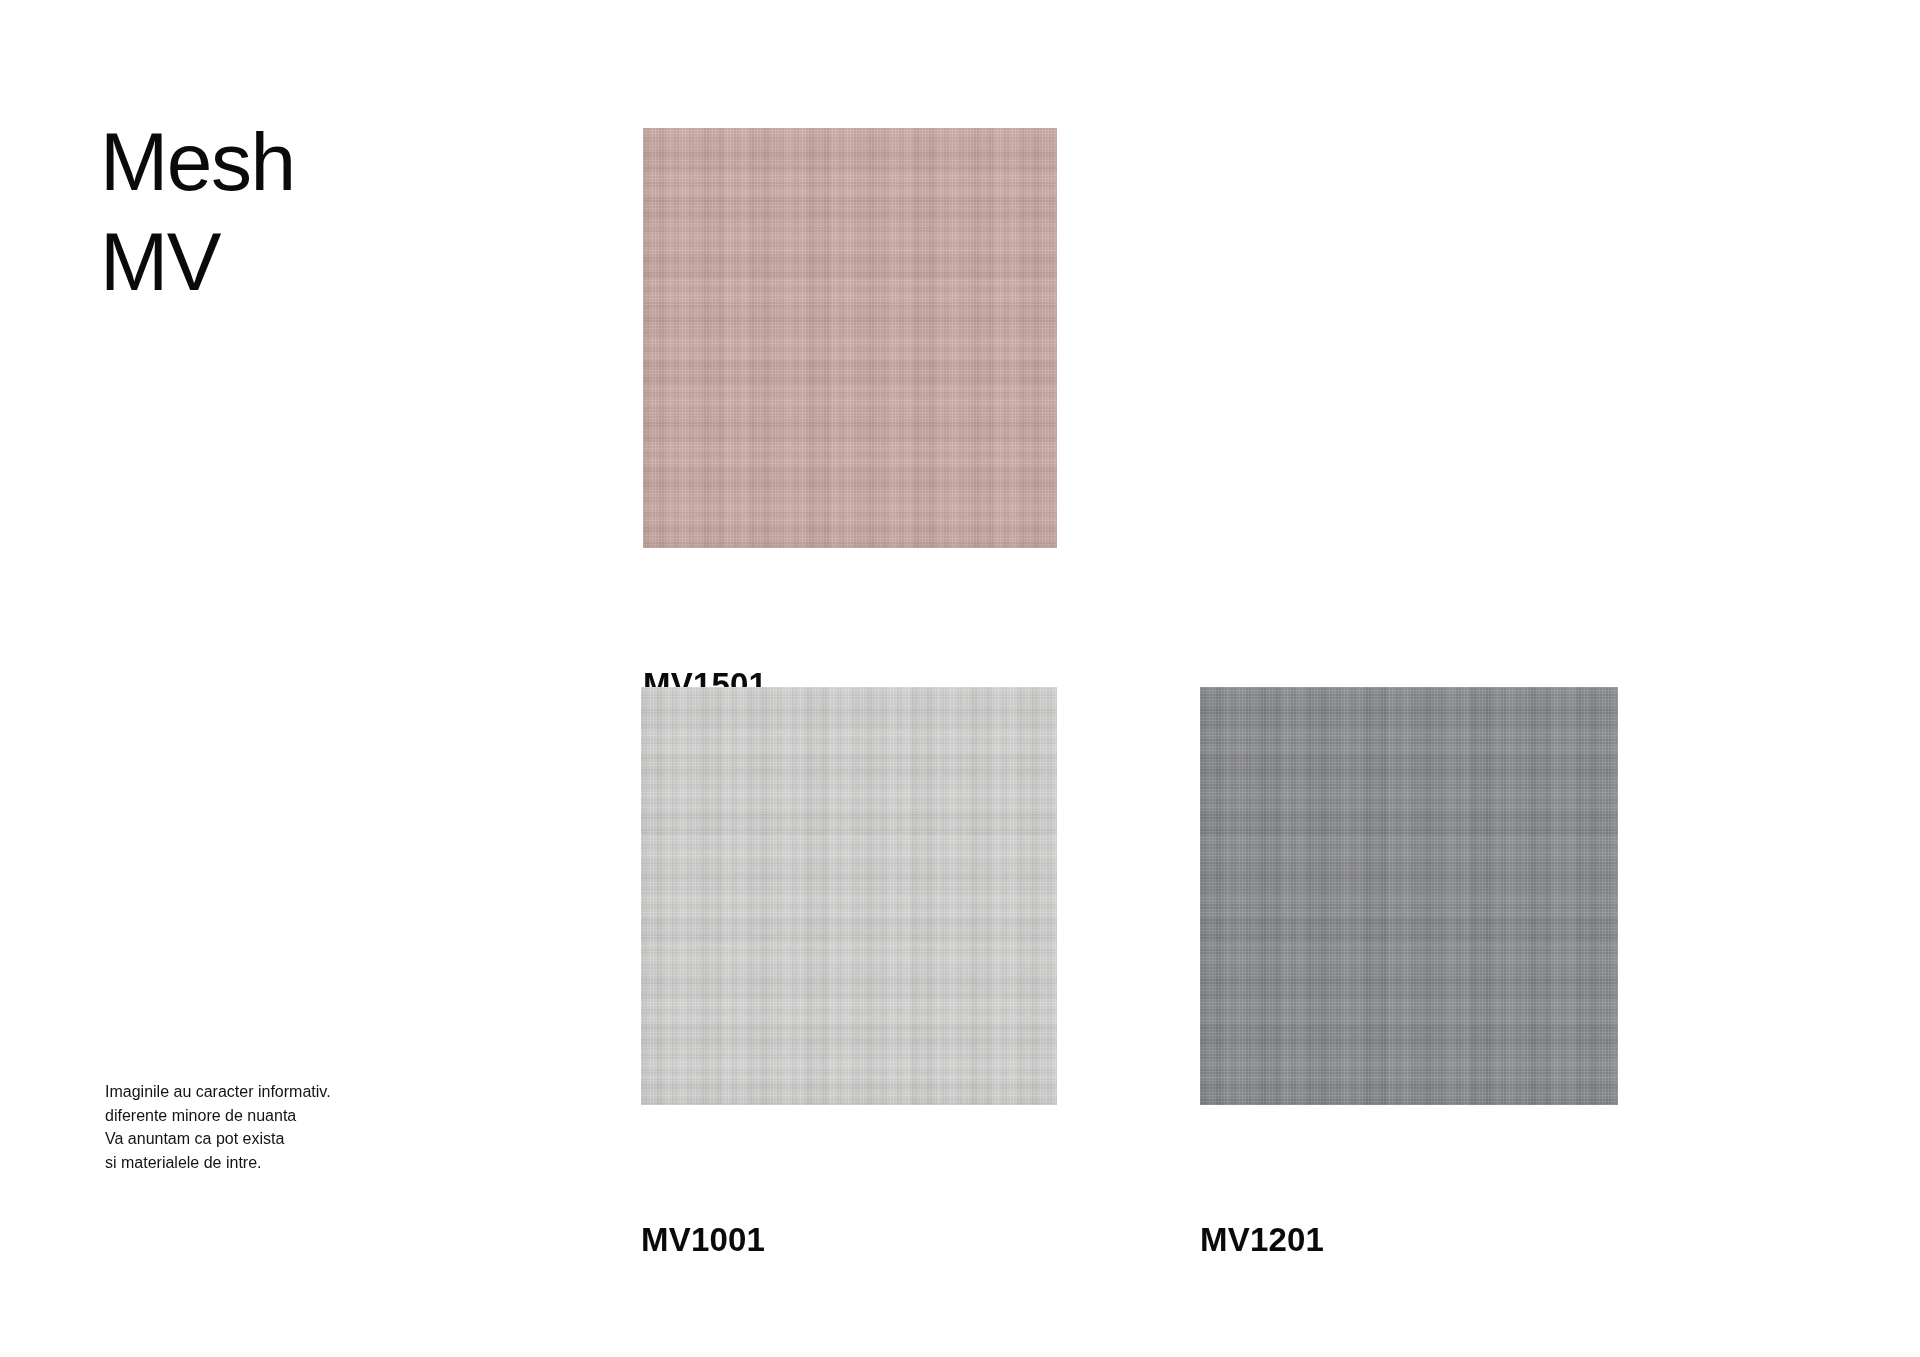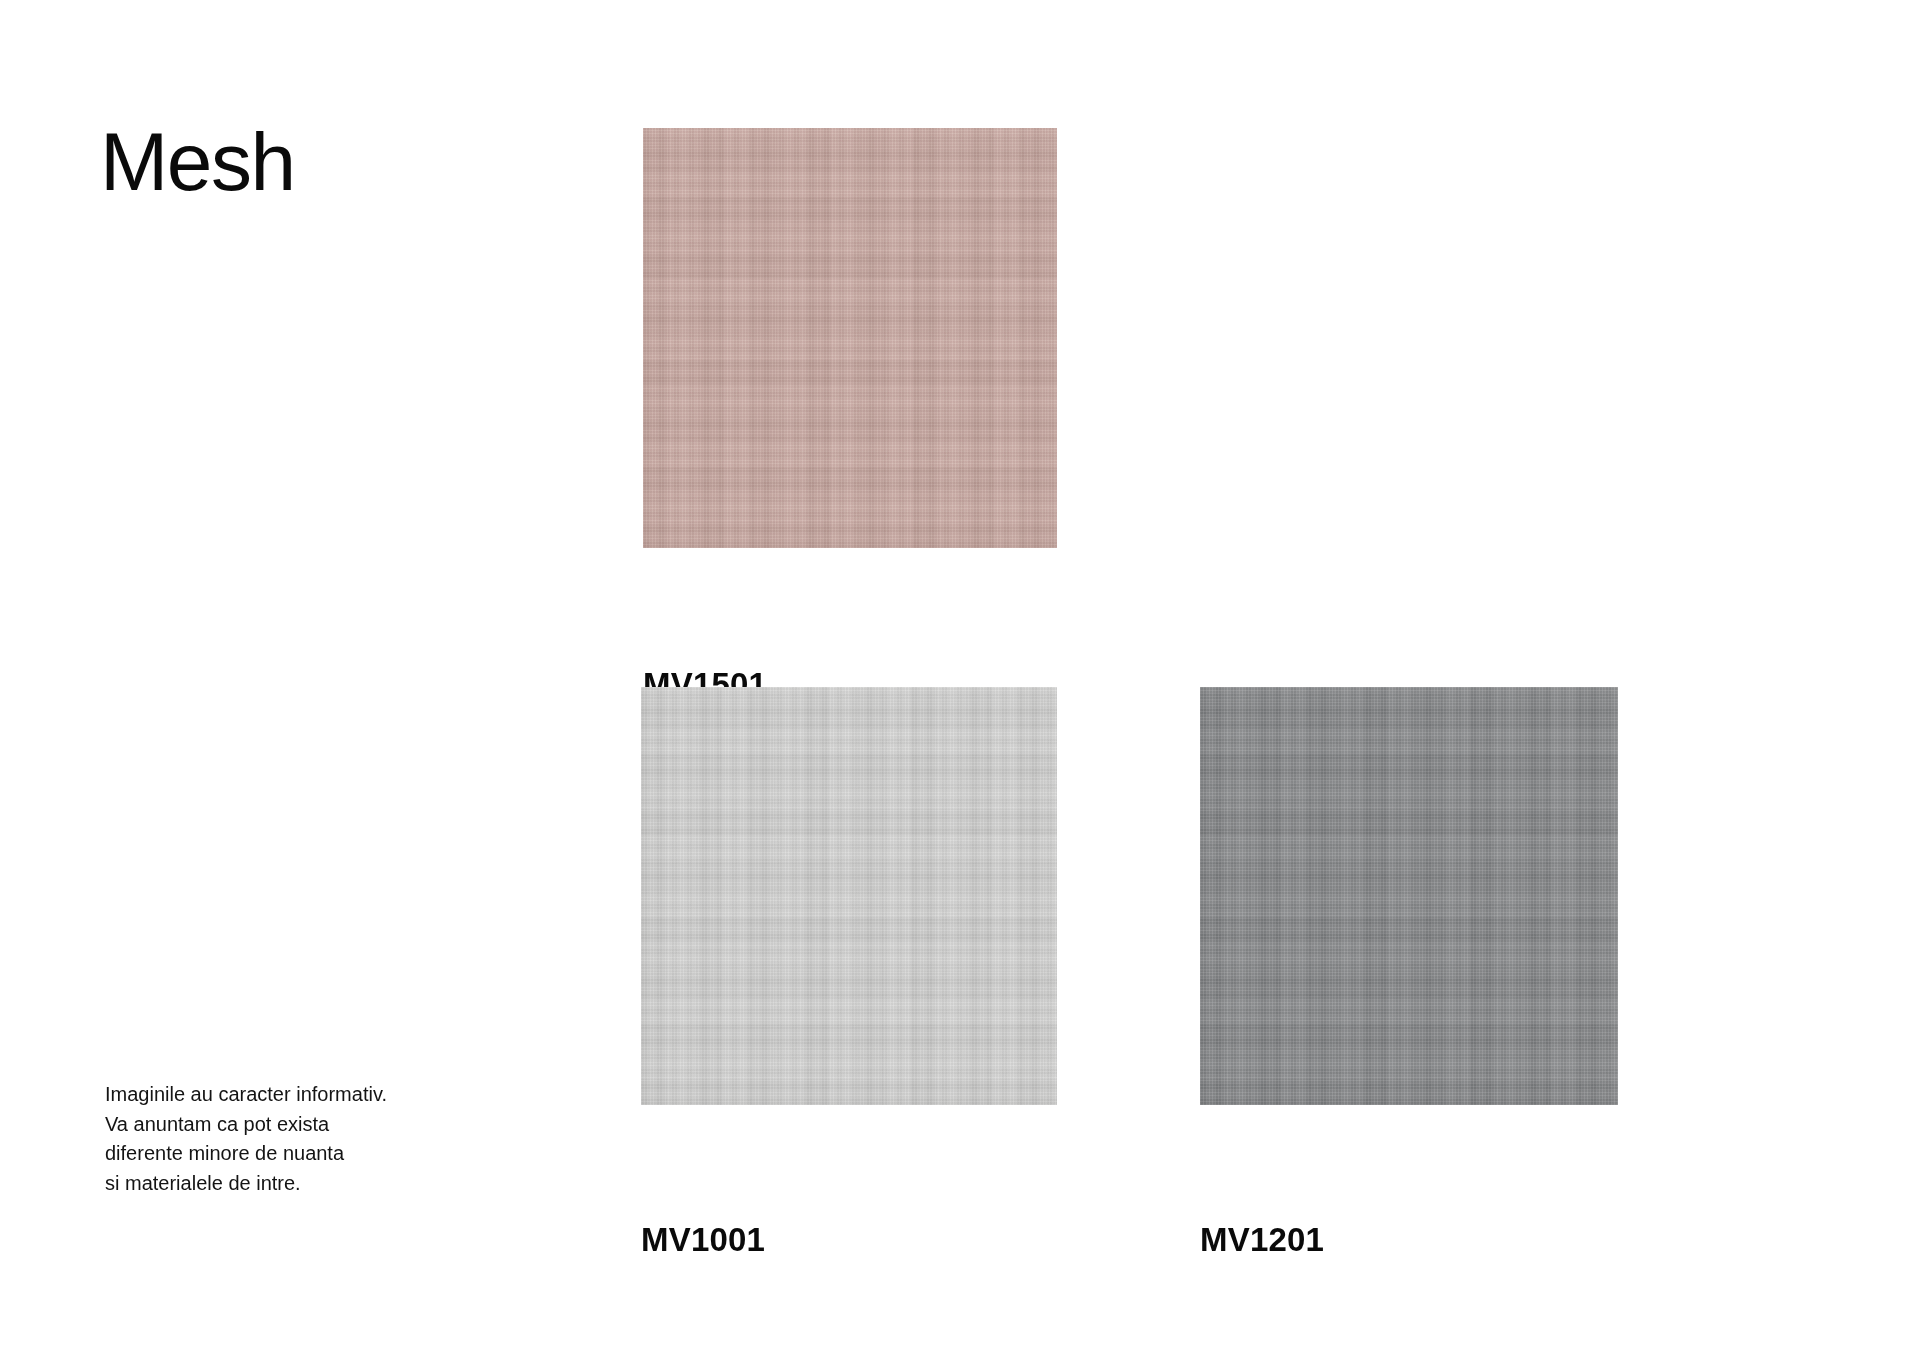--- a/index.html
+++ b/index.html
@@ -41,21 +41,21 @@
     white-space: pre;
   }
 
   
   .disclaimer {
     position: absolute;
     left: 105px;
     top: 1080px;
     width: 430px;
     font-family: "Liberation Sans", sans-serif;
-    font-size: 20px;
+    font-size: 16px;
     font-weight: 400;
     line-height: 1.48;
     color: #141414;
   }
 
   .disclaimer-line {
     display: block;
     white-space: pre;
   }
 
@@ -161,26 +161,27 @@
   #swatch-grey-card   { left: 1200px; top: 687px; width: 418px; height: 418px; }
   #label-grey         { left: 1200px; top: 1128px; }
 </style>
 </head>
 <body style="background: rgb(255, 255, 255);">
 
 <div class="page">
 
   <div class="title-block">
     <div class="title-line">Mesh</div>
+    <div class="title-line">MV</div>
   </div>
 
   <div class="disclaimer">
     <span class="disclaimer-line">Imaginile au caracter informativ.</span>
+    <span class="disclaimer-line">diferente minore de nuanta</span>
     <span class="disclaimer-line">Va anuntam ca pot exista</span>
-    <span class="disclaimer-line">diferente minore de nuanta</span>
     <span class="disclaimer-line">si materialele de intre.</span>
   </div>
 
   <div class="swatch-card" id="swatch-pink-card">
     <div class="swatch" id="swatch-pink" style="background-color: rgb(203, 169, 161);">
       <div class="weave-a"></div>
       <div class="weave-b"></div>
       <div class="weave-c"></div>
     </div>
   </div>

